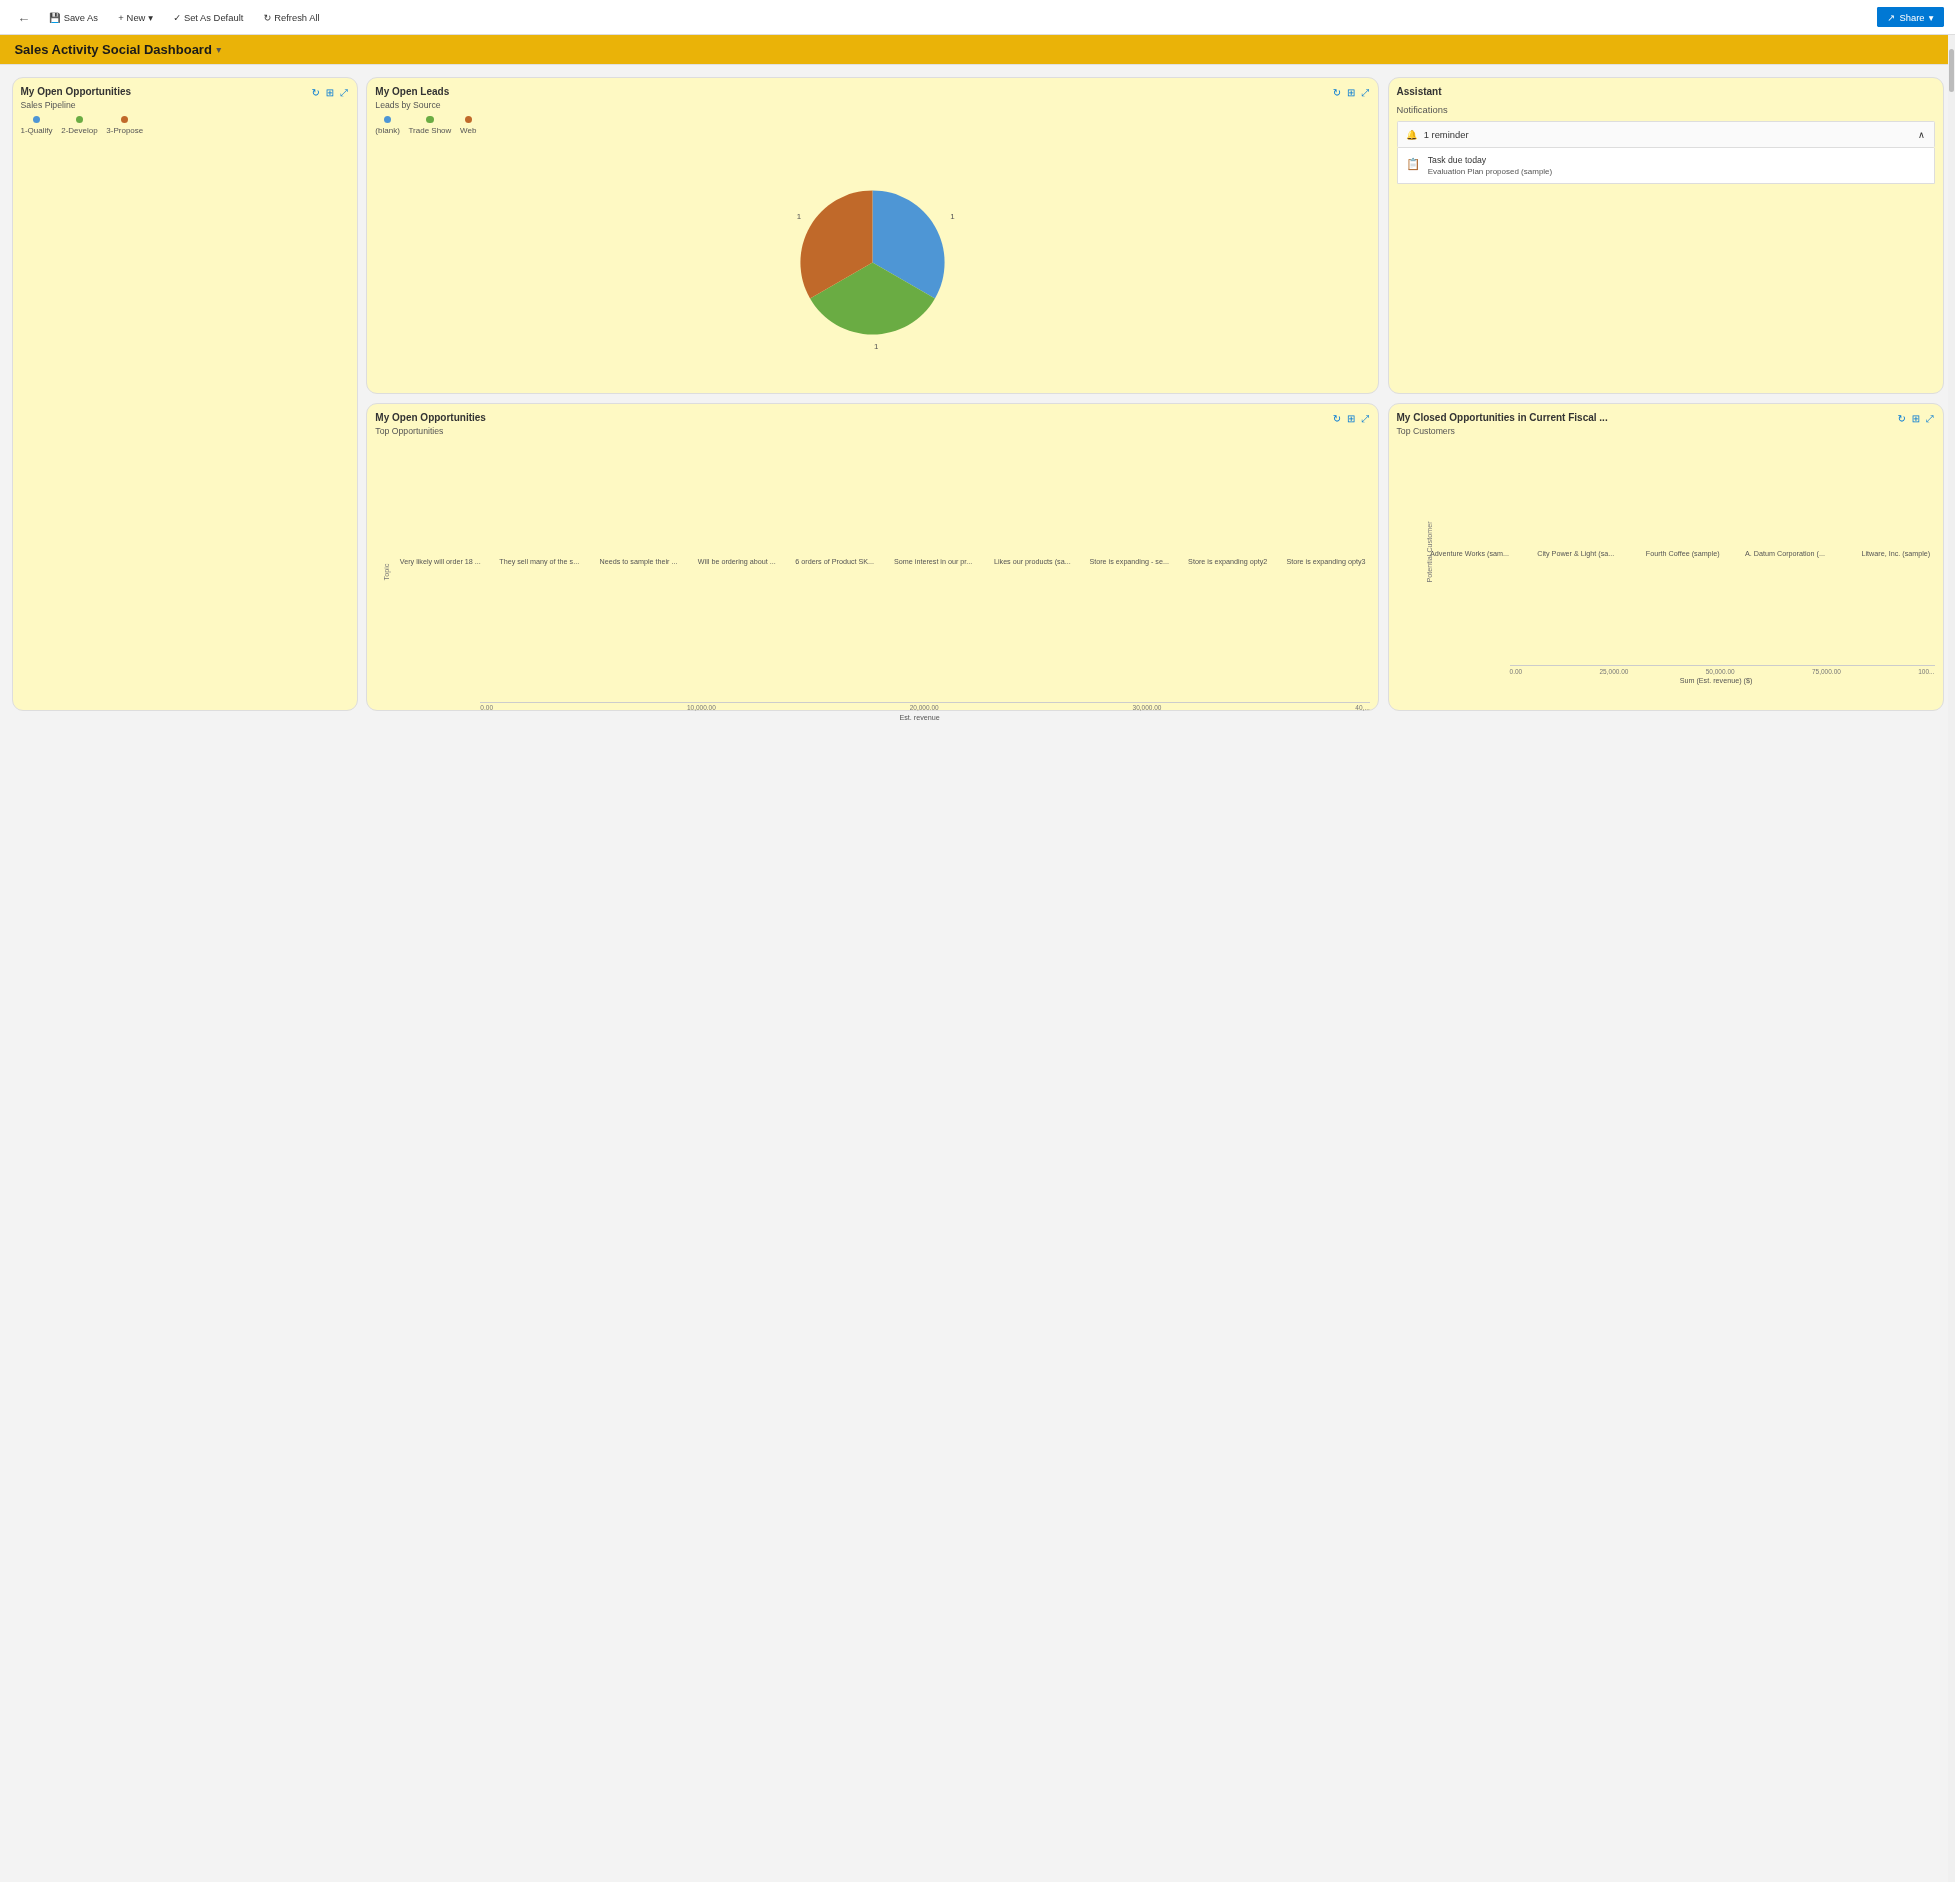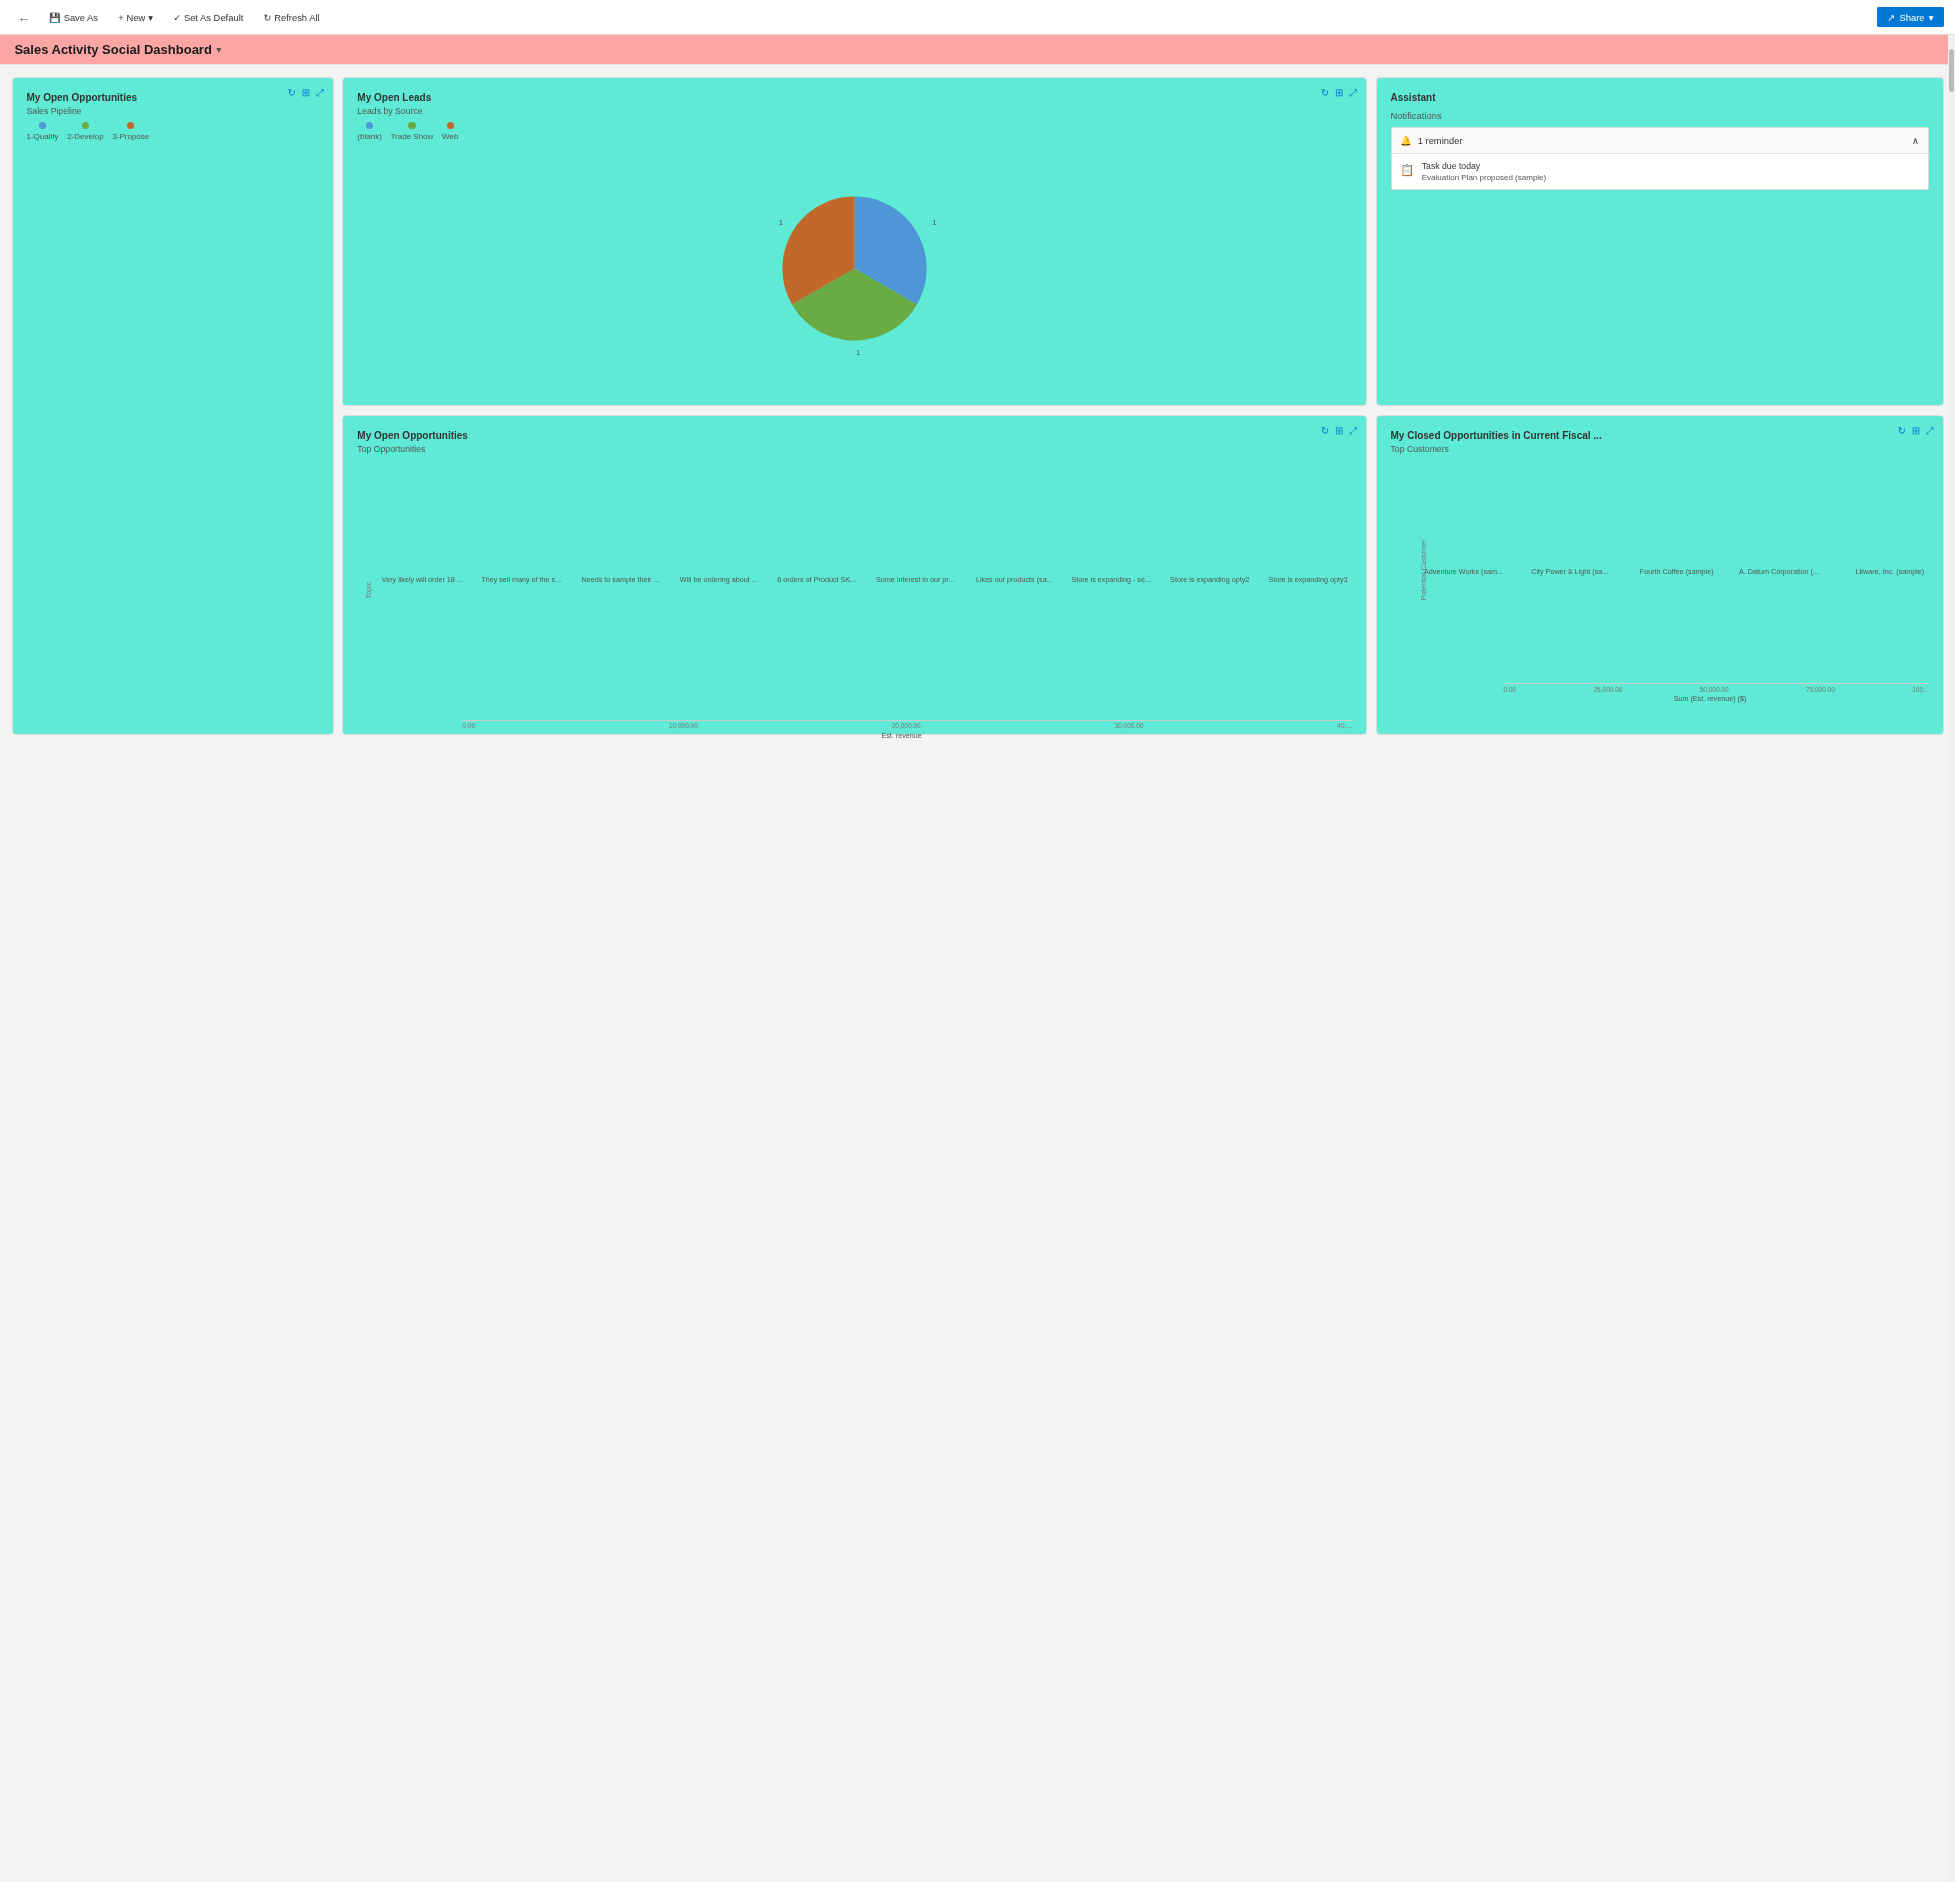--- a/index.html
+++ b/index.html
@@ -25,45 +25,45 @@
     .share-btn {
       background: #0078d4; color: #fff;
       border: none; border-radius: 1.4px;
       padding: 4.3px 10px; cursor: pointer;
       font-size: 9.4px; display: flex; align-items: center; gap: 4.3px;
     }
     .back-btn { background: none; border: none; cursor: pointer; font-size: 13px; color: #555; padding: 2.9px 5.8px; }
 
     
     .page-title-bar {
-      background: #fca5a5;
+      background: #eab308;
       padding: 7.2px 14.4px 7.2px 14.4px;
       border-bottom: 0.7px solid #e0e0e0;
       display: flex; align-items: center; gap: 4.3px;
     }
     .page-title {
       font-size: 13px; font-weight: 600; color: #1a1a1a;
     }
     .page-title-chevron { font-size: 10px; color: #555; cursor: pointer; }
 
     
     .dashboard {
       padding: 11.5px;
       display: grid;
       grid-template-columns: 1fr 1fr 1fr;
       grid-template-rows: auto auto;
       gap: 8.7px;
     }
 
     
     .card {
-      background: #5eead4;
+      background: #fef9c3;
       border: 0.7px solid #ddd;
-      border-radius: 4px;
-      padding: 14px;
+      border-radius: 11px;
+      padding: 8px;
       position: relative;
     }
     .card-title {
       font-size: 10px; font-weight: 600; color: #333; margin-bottom: 2.9px;
     }
     .card-subtitle {
       font-size: 8.7px; color: #555; margin-bottom: 5.8px;
     }
     .card-actions {
       position: absolute; top: 8.7px; right: 8.7px;

